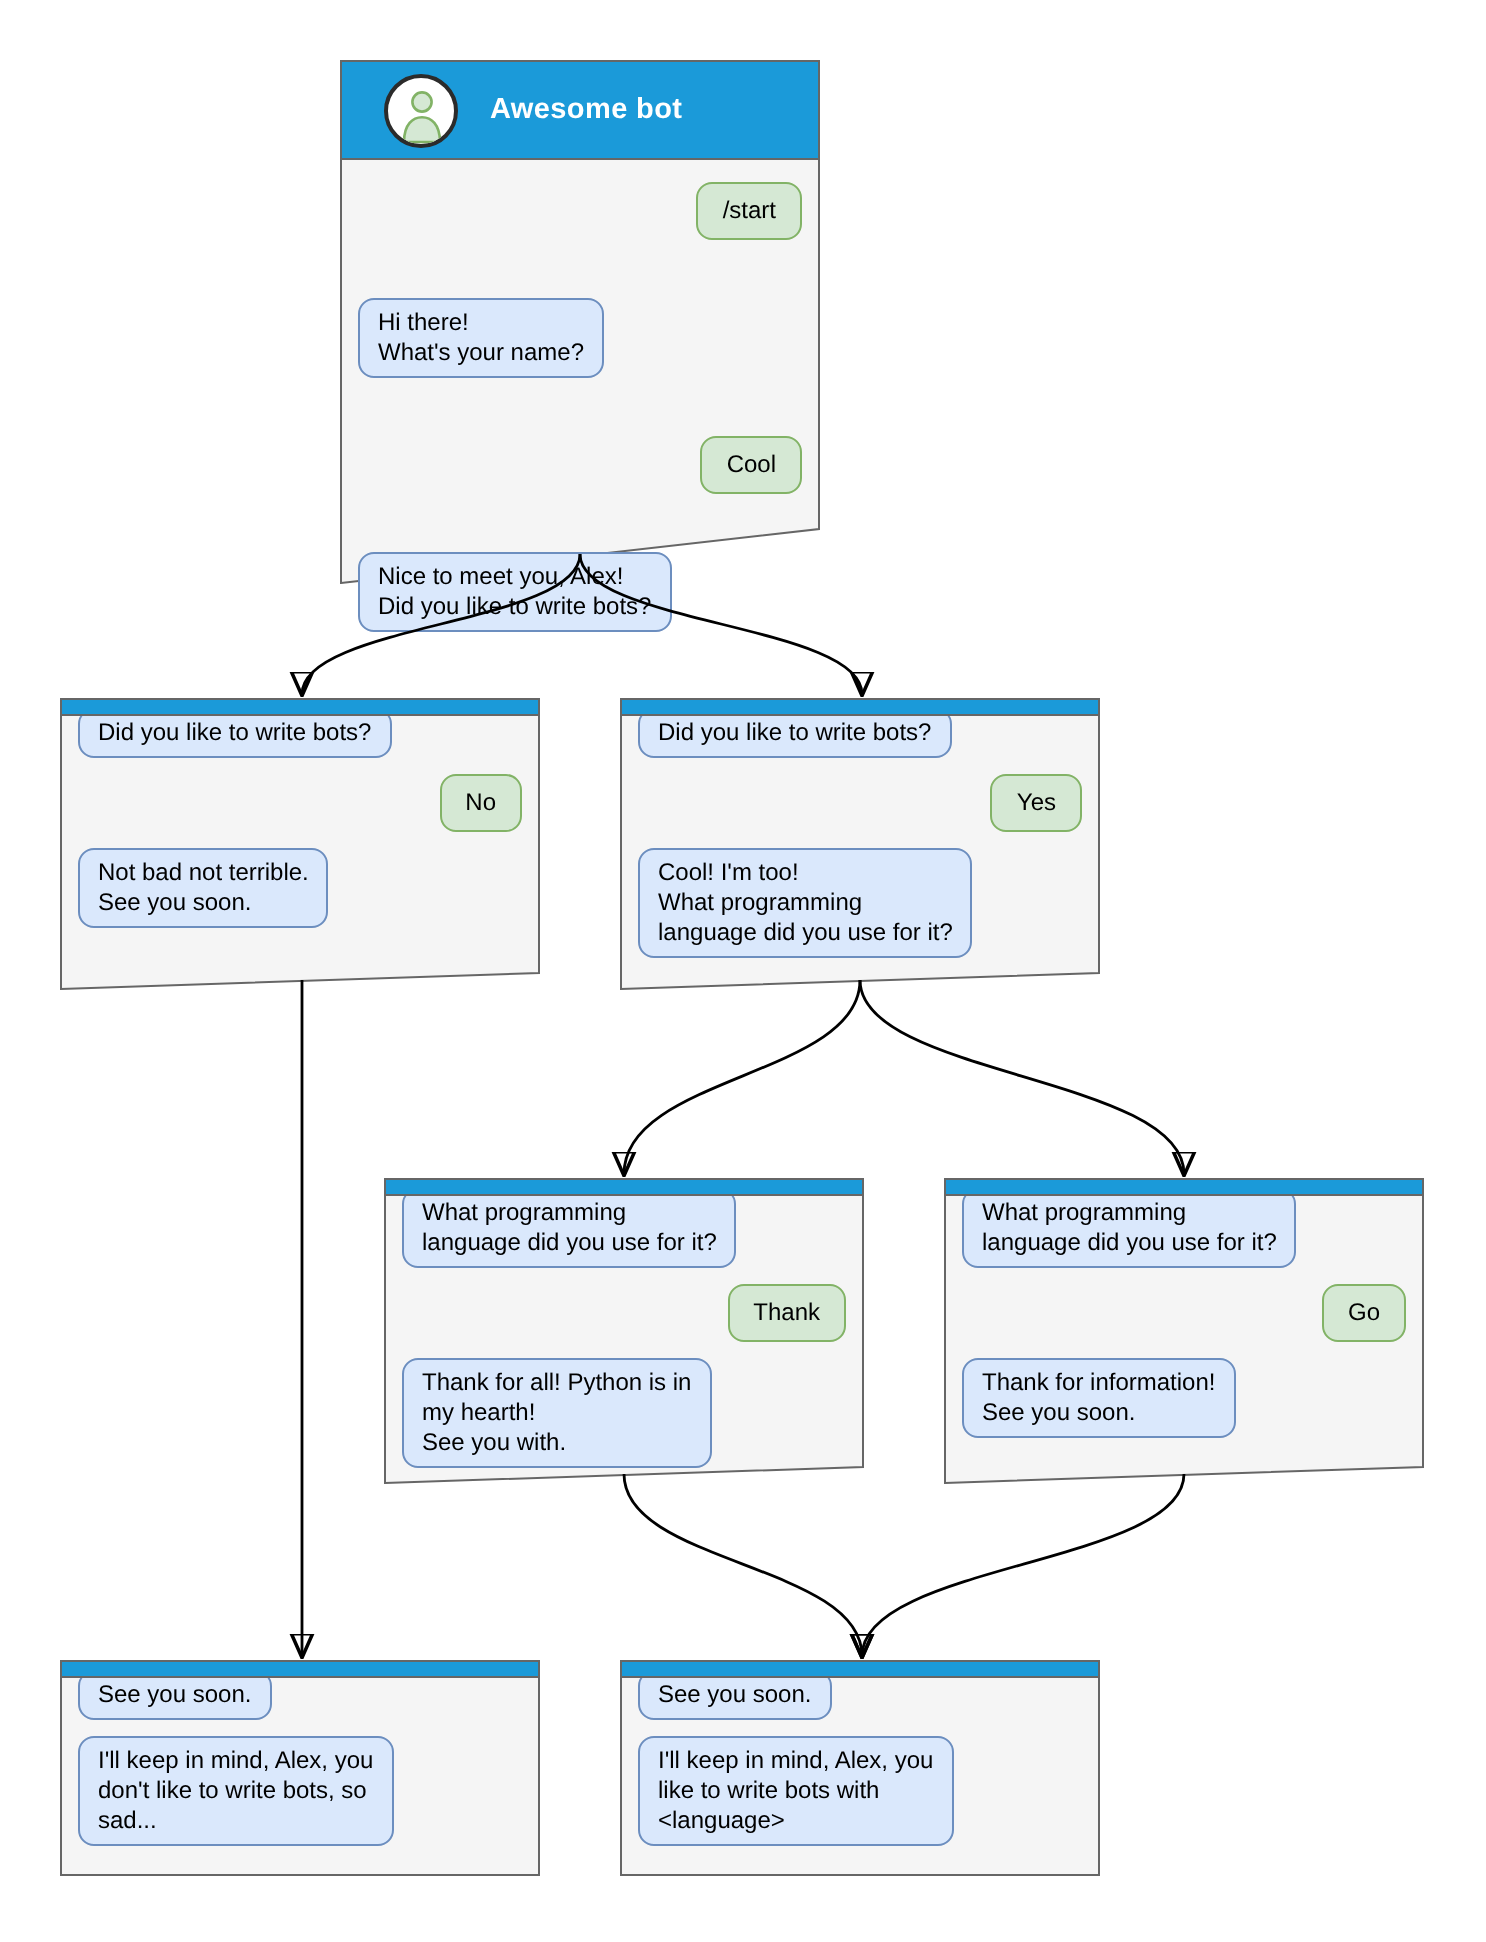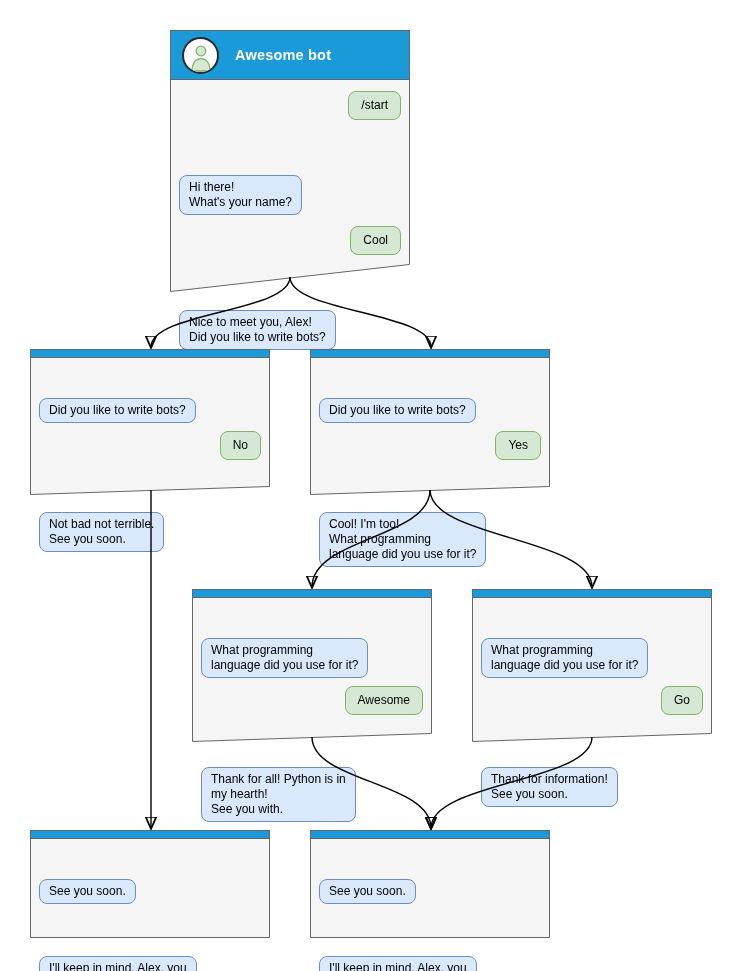--- a/index.html
+++ b/index.html
@@ -5,33 +5,33 @@
 <style>
   html,body{margin:0;padding:0;background:#ffffff;}
   .stage{position:relative;width:743px;height:971px;background:#ffffff;overflow:hidden;
          font-family:"Liberation Sans",sans-serif;color:#000;}
   .window{position:absolute;}
   .shell{position:absolute;left:0;top:0;z-index:0;display:block;}
   .shell polygon{fill:var(--window-bg,#F5F5F5);stroke:var(--window-border,#666666);stroke-width:1;}
   .bar{position:absolute;left:0;top:0;right:0;z-index:3;box-sizing:border-box;
        background:var(--header-blue,#1B9AD9);border:1px solid var(--window-border,#666666);}
   .bar.small{height:9px;}
-  .bar.main{height:50px;display:flex;align-items:center;padding-left:11px;gap:16px;}
+  .bar.main{height:50px;display:flex;align-items:center;padding-left:21px;gap:16px;}
   .avatar{width:37px;height:37px;border-radius:50%;background:#ffffff;border:2px solid #2b2b2b;
           box-sizing:border-box;overflow:hidden;display:flex;justify-content:center;flex:0 0 auto;}
   .avatar svg{margin-top:5px;}
   .person{fill:var(--bubble-green-bg,#D5E8D4);stroke:var(--bubble-green-border,#82B366);stroke-width:1.3;}
   .title{color:#ffffff;font-size:14.5px;font-weight:bold;letter-spacing:.2px;}
   .body{position:absolute;left:0;top:0;right:0;bottom:0;z-index:2;display:flex;flex-direction:column;
         padding:5px 9px 0 9px;gap:8px;box-sizing:border-box;}
-  .body.tall{padding-top:61px;gap:11px;}
+  .body.tall{padding-top:61px;gap:29px;}
   .msg{white-space:pre-line;font-size:12px;line-height:15px;border-radius:8px;box-sizing:border-box;
        width:-moz-fit-content;width:fit-content;max-width:172px;}
   .msg.bot{align-self:flex-start;background:var(--bubble-blue-bg,#DAE8FC);
-           border:1px solid var(--bubble-blue-border,#6C8EBF);padding:4px 9px;margin-top:44px;}
+           border:1px solid var(--bubble-blue-border,#6C8EBF);padding:4px 9px;}
   .msg.user{align-self:flex-end;background:var(--bubble-green-bg,#D5E8D4);
             border:1px solid var(--bubble-green-border,#82B366);padding:6px 12px;}
   .edges{position:absolute;left:0;top:0;z-index:10;pointer-events:none;}
   .edges path{stroke:var(--edge-color,#000000);stroke-width:1.4;fill:none;}
   
   #w-start     {left:170px;top:30px; width:240px;height:262px;}
   #w-branch-no {left:30px; top:349px;width:240px;height:146px;}
   #w-branch-yes{left:310px;top:349px;width:240px;height:146px;}
   #w-lang-py   {left:192px;top:589px;width:240px;height:153px;}
   #w-lang-go   {left:472px;top:589px;width:240px;height:153px;}
@@ -93,21 +93,21 @@
     <div class="bar small"></div>
   </div>
 
   <div class="window" id="w-lang-py">
     <svg class="shell" width="240" height="153" viewBox="0 0 240 153">
       <polygon points="0.5,0.5 239.5,0.5 239.5,144.5 0.5,152.5"></polygon>
     </svg>
     <div class="body">
       <div class="msg bot">What programming
 language did you use for it?</div>
-      <div class="msg user">Awesome</div>
+      <div class="msg user">Thank</div>
       <div class="msg bot">Thank for all! Python is in
 my hearth!
 See you with.</div>
     </div>
     <div class="bar small"></div>
   </div>
 
   <div class="window" id="w-lang-go">
     <svg class="shell" width="240" height="153" viewBox="0 0 240 153">
       <polygon points="0.5,0.5 239.5,0.5 239.5,144.5 0.5,152.5"></polygon>

